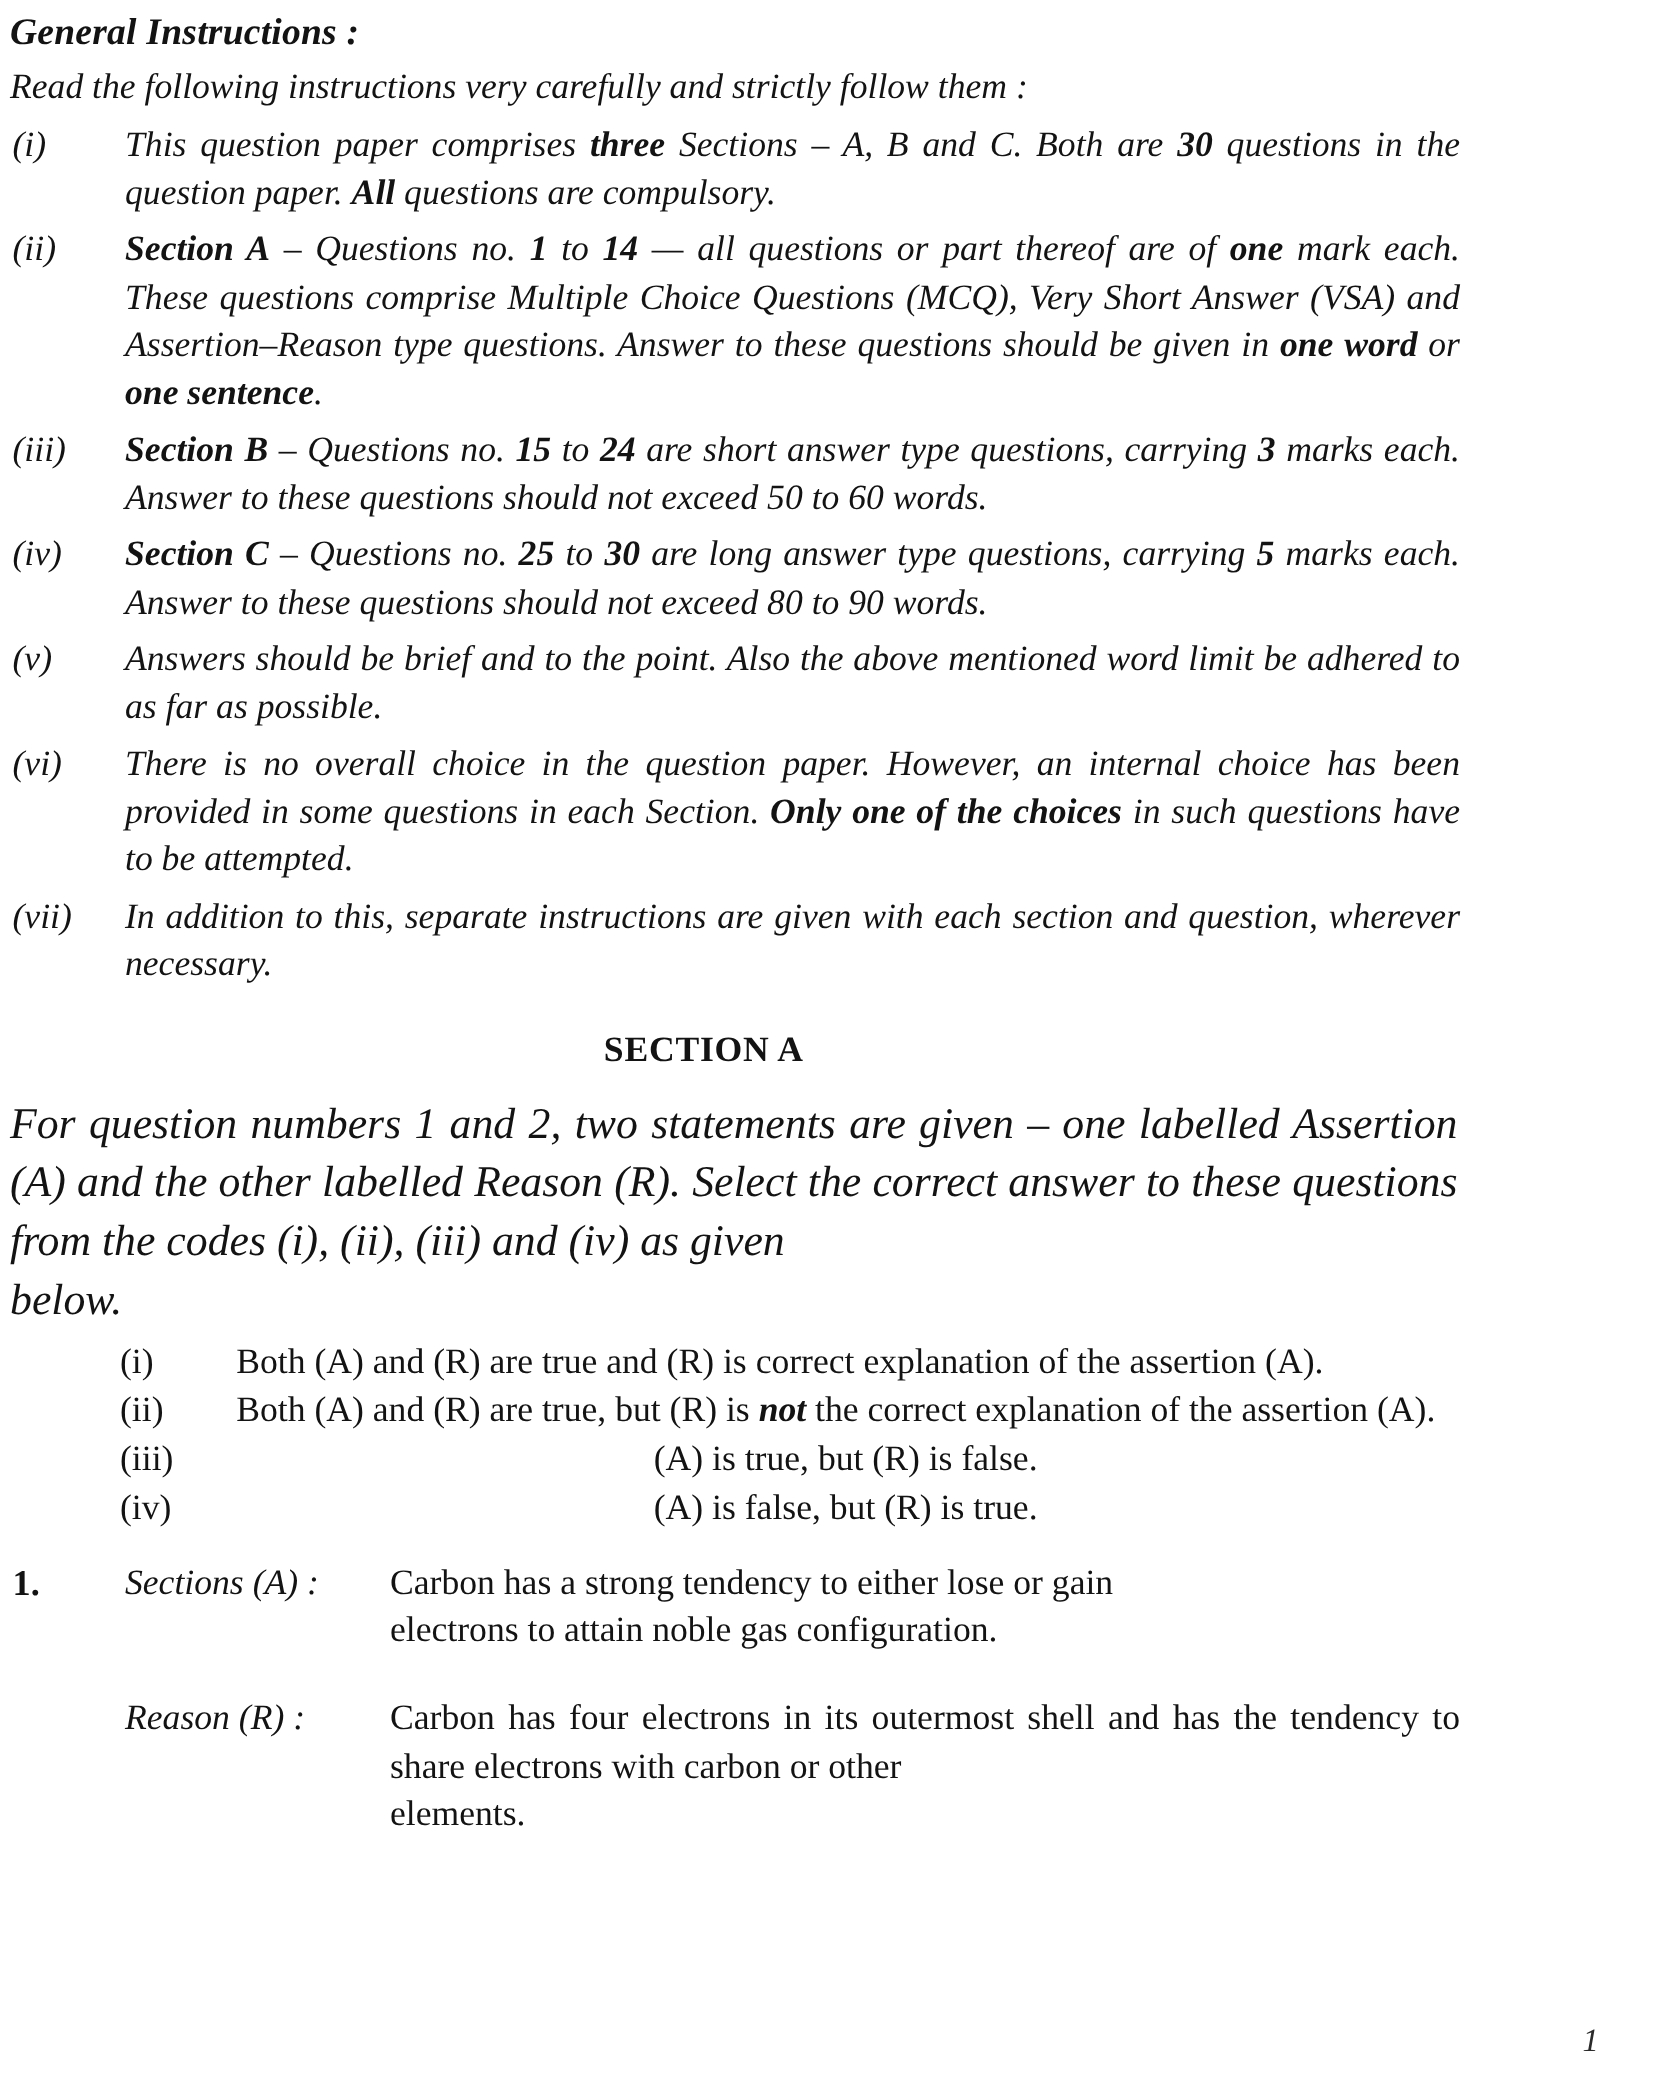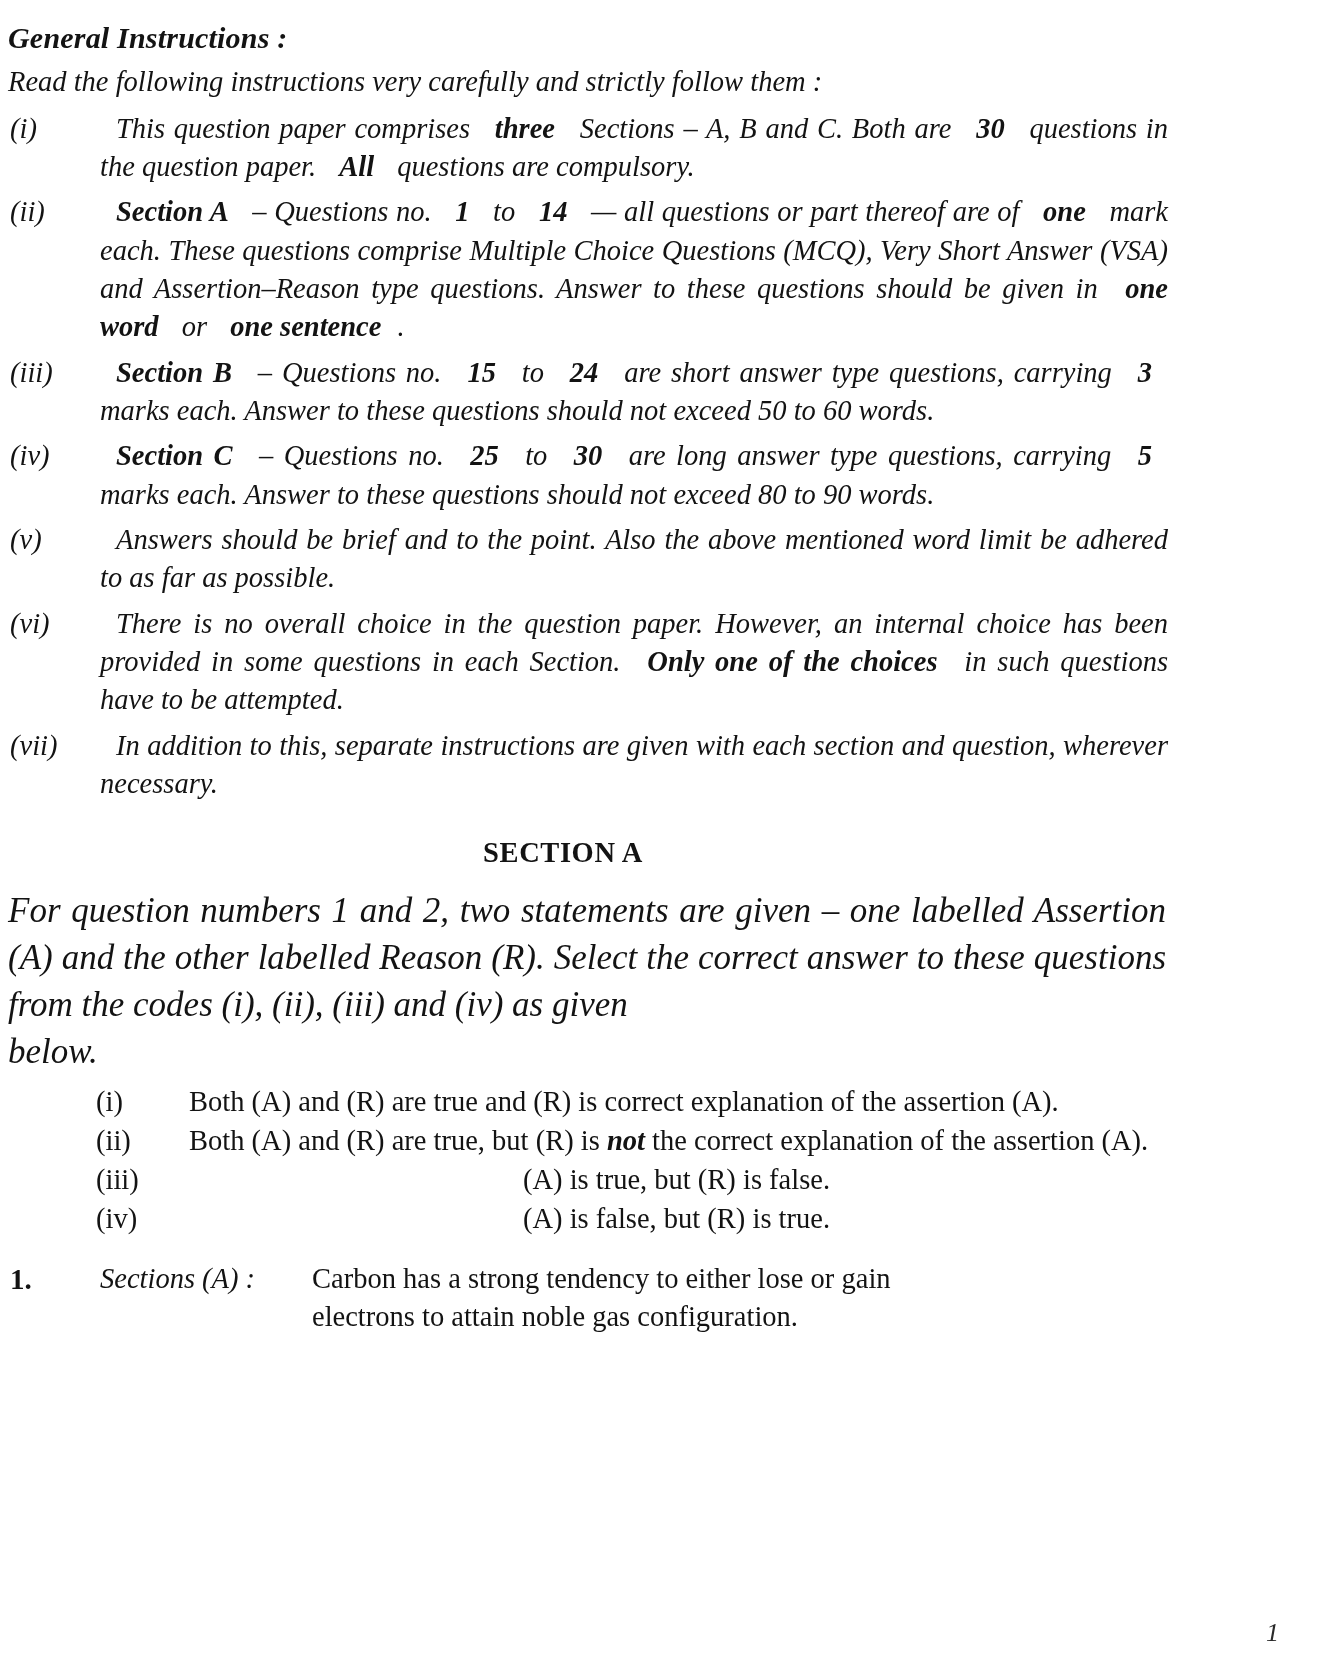--- a/index.html
+++ b/index.html
@@ -14,21 +14,21 @@
     font-family: "Liberation Serif", "DejaVu Serif", serif;
     color: #131313;
     -webkit-font-smoothing: antialiased;
   }
 
   .page {
     position: relative;
     width: 1323px;
     height: 1660px;
     box-sizing: border-box;
-    padding: 20px 155px 0 8px;
+    padding: 8px 155px 0 8px;
   }
 
   
   .ital { font-style: italic; }
   .bi   { font-style: italic; font-weight: bold; }
 
   
   .gen-instr {
     font-style: italic;
     font-weight: bold;
@@ -61,21 +61,21 @@
   }
   .instr-body {
     flex: 1 1 auto;
     font-style: italic;
     font-size: 28.5px;
     line-height: 1.345;
     text-align: justify;
     text-justify: inter-word;
     hyphens: none;
   }
-  .instr-body > span { display: inline; margin-left: 16px; }
+  .instr-body > span { display: inline; }
 
   
   .section-head {
     text-align: center;
     font-weight: bold;
     font-size: 28.5px;
     letter-spacing: 0.6px;
     margin: 34px 0 18px 0;
     padding-right: 50px;
   }
@@ -230,17 +230,25 @@
       <div class="q-num">1.</div>
       <div class="q-label">Sections (A) :</div>
       <div class="q-text">
         <span>Carbon has a strong tendency to either lose or gain</span>
         <span class="tail">electrons to attain noble gas configuration.</span>
       </div>
     </div>
 
     <div class="q-gap"></div>
 
+    <div class="q-row">
+      <div class="q-num"></div>
+      <div class="q-label">Reason (R) :</div>
+      <div class="q-text">
+        <span>Carbon has four electrons in its outermost shell and has the tendency to share electrons with carbon or other</span>
+        <span class="tail">elements.</span>
+      </div>
+    </div>
   </div>
 
   <div class="page-number">1</div>
 
 </div>
 
 </body></html>

